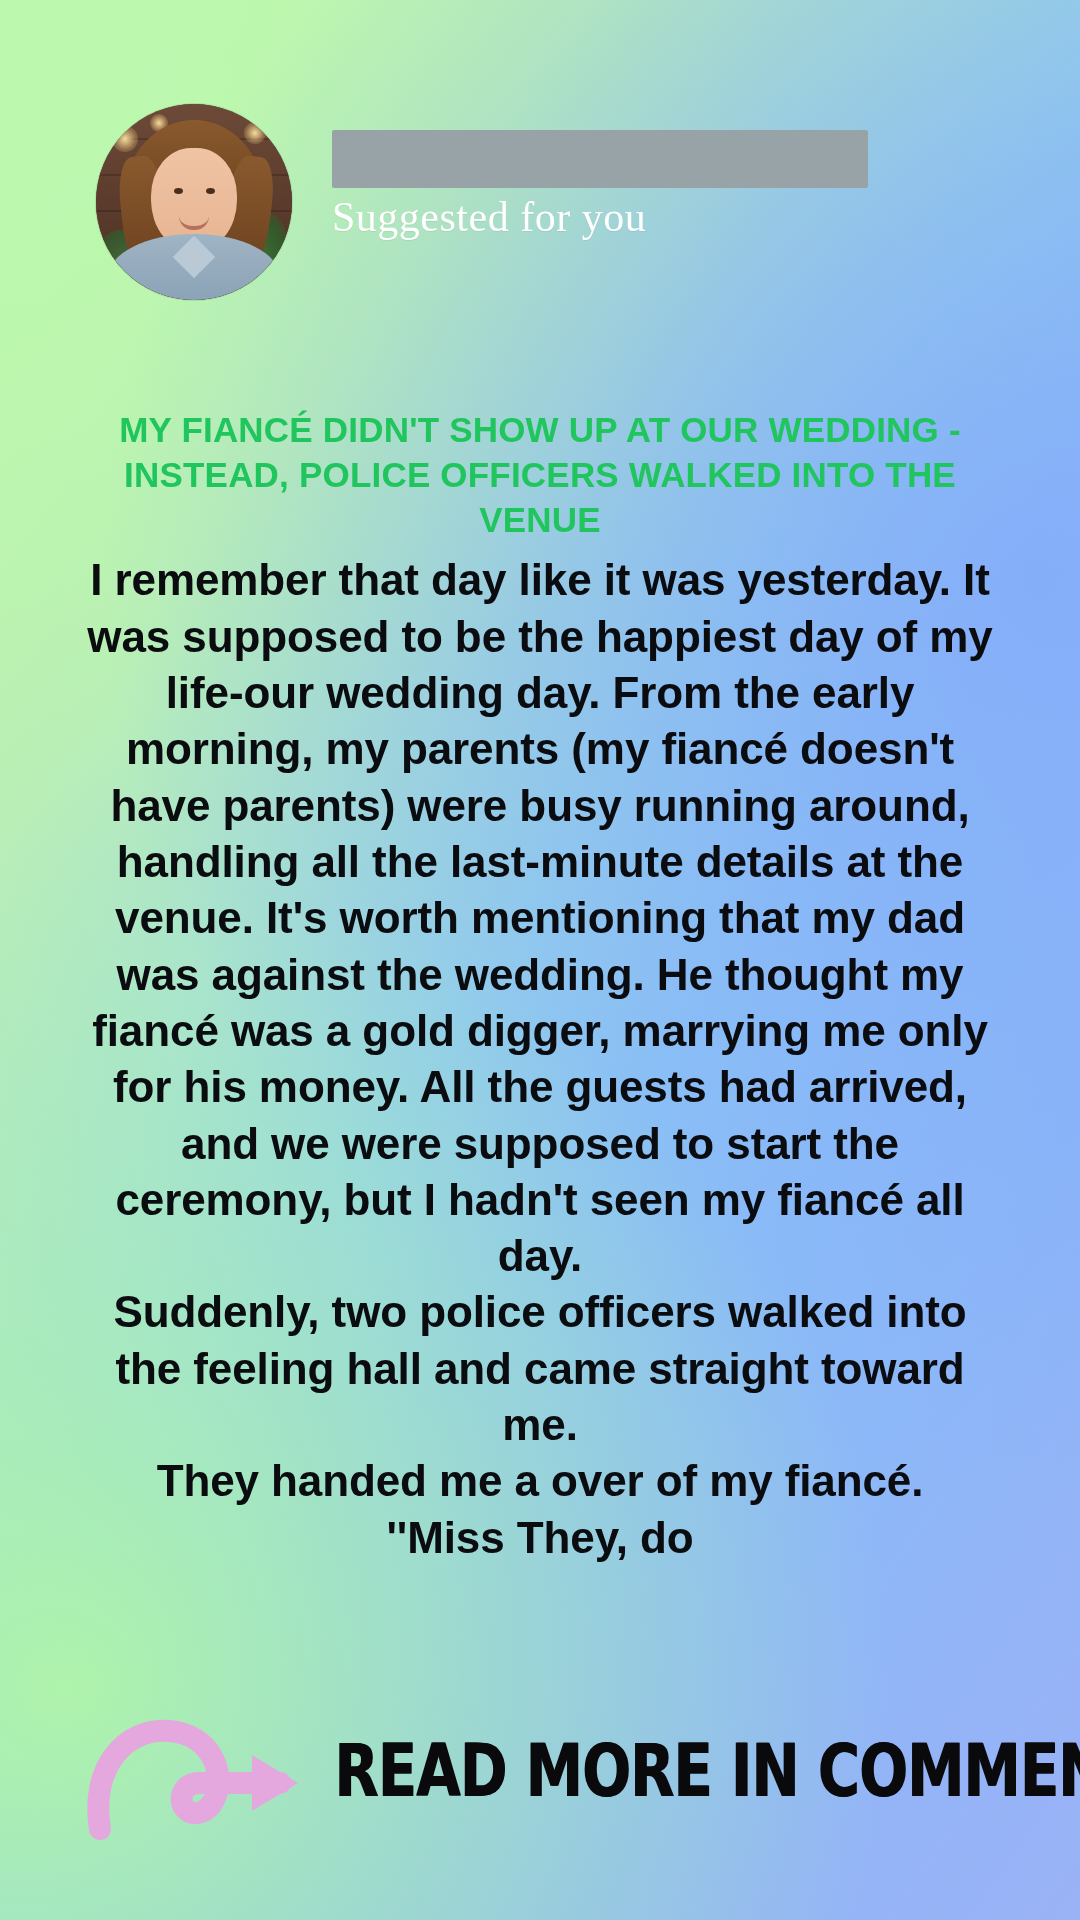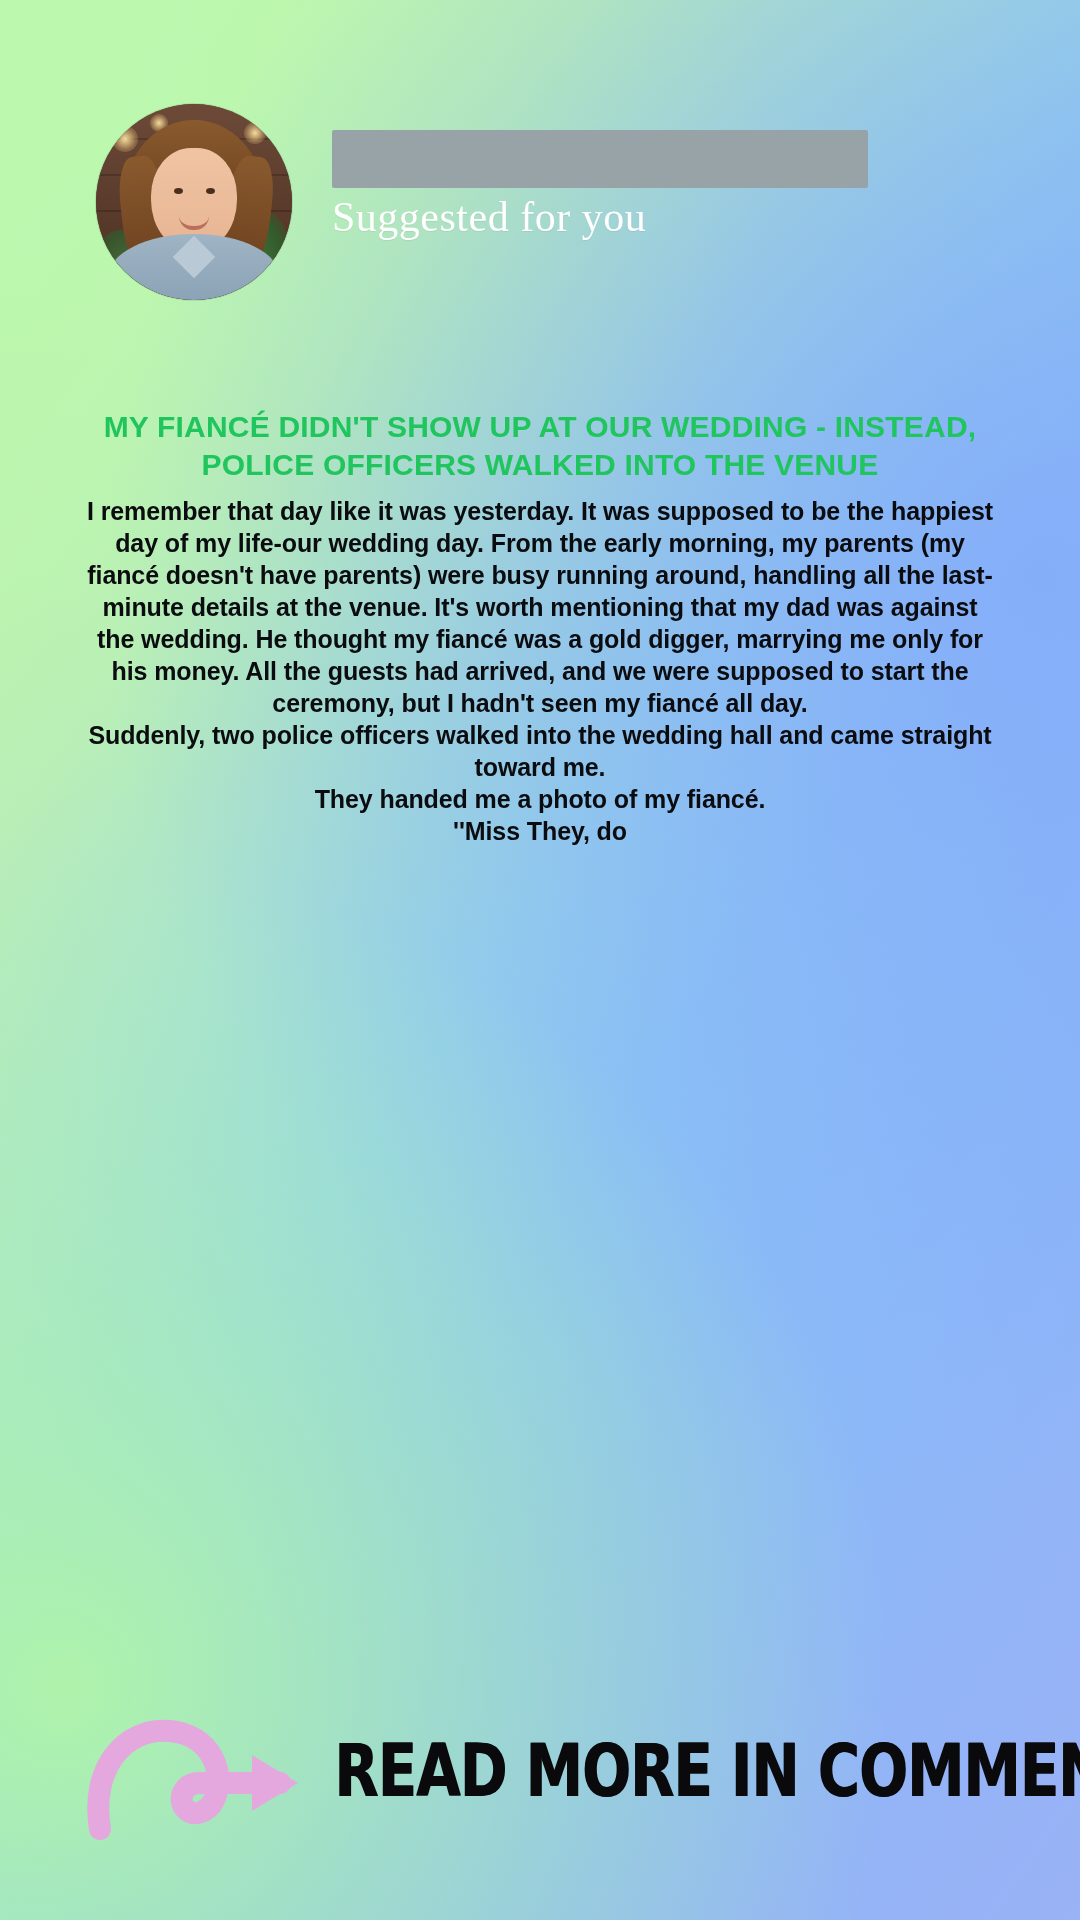--- a/index.html
+++ b/index.html
@@ -183,32 +183,32 @@
     flex: 1 1 auto;
     padding: 0 84px;
     position: relative;
   }
 
   .headline {
     margin-top: 108px;
     text-align: center;
     color: #20c55e;
     font-weight: 700;
-    font-size: 30px;
+    font-size: 35px;
     line-height: 1.28;
     letter-spacing: 0.2px;
     text-transform: uppercase;
   }
 
   .story {
     margin-top: 10px;
     text-align: center;
     color: #0b0c10;
     font-weight: 700;
-    font-size: 25px;
+    font-size: 44px;
     line-height: 1.28;
     letter-spacing: -0.1px;
   }
   .story p { margin: 0; }
 
   
   .cta {
     height: 300px;
     position: relative;
     display: flex;
@@ -275,22 +275,22 @@
     </div>
 
   </div>
 
   <div class="content">
 
     <div class="headline">MY FIANCÉ DIDN'T SHOW UP AT OUR WEDDING - INSTEAD, POLICE OFFICERS WALKED INTO THE VENUE</div>
 
     <div class="story">
       <p>I remember that day like it was yesterday. It was supposed to be the happiest day of my life-our wedding day. From the early morning, my parents (my fiancé doesn't have parents) were busy running around, handling all the last-minute details at the venue. It's worth mentioning that my dad was against the wedding. He thought my fiancé was a gold digger, marrying me only for his money. All the guests had arrived, and we were supposed to start the ceremony, but I hadn't seen my fiancé all day.</p>
-      <p>Suddenly, two police officers walked into the wedding hall and came straight toward me.</p>
-      <p>They handed me a photo of my fiancé.</p>
+      <p>Suddenly, two police officers walked into the feeling hall and came straight toward me.</p>
+      <p>They handed me a over of my fiancé.</p>
       <p>''Miss They, do</p>
     </div>
 
   </div>
 
   <div class="cta">
 
     <svg class="arrow" viewBox="0 0 236 150">
       <path d="M16 120 C 6 60, 40 18, 86 22 C 128 26, 140 64, 132 86 C 126 104, 108 110, 100 98
                C 94 88, 100 74, 116 74 L 196 74" fill="none" stroke="#e4a8de" stroke-width="22" stroke-linecap="round" stroke-linejoin="round"></path>

